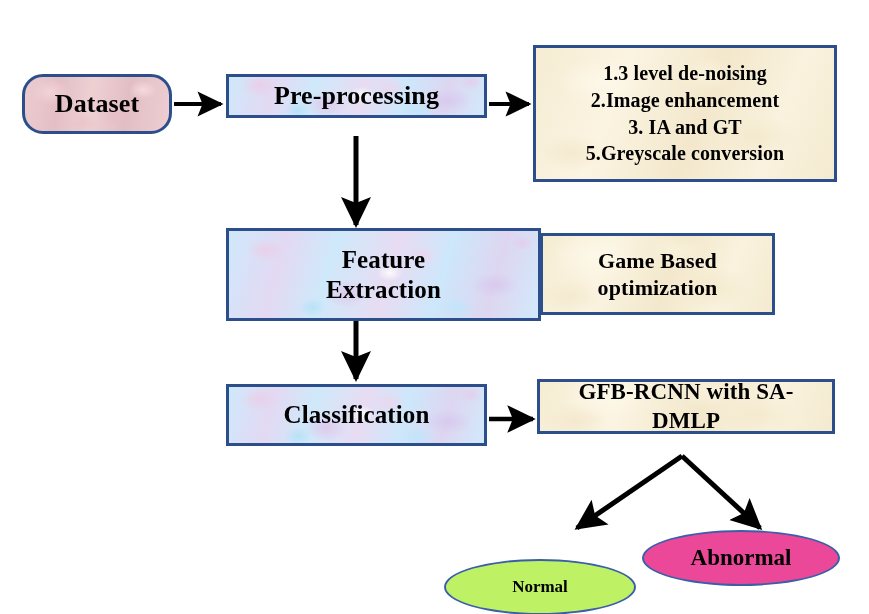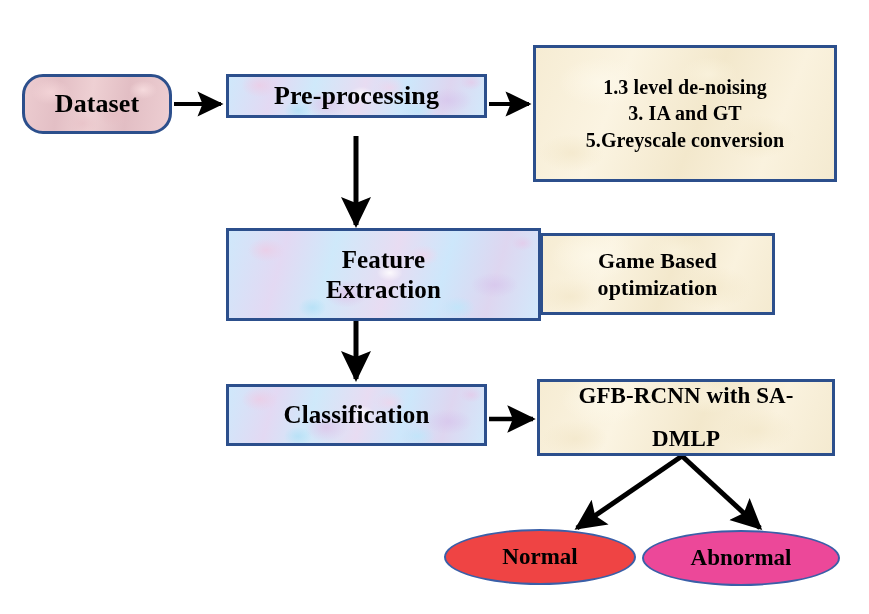--- a/index.html
+++ b/index.html
@@ -109,42 +109,43 @@
 <div class="node fill-pink" style="left:22px; top:74px; width:150px; height:60px; font-size:26px;">
   <span>Dataset</span>
 </div>
 
 <div class="node fill-blue" style="left:226px; top:74px; width:261px; height:44px; font-size:26px;">
   <span>Pre-processing</span>
 </div>
 
 <div class="node fill-cream" style="left:533px; top:45px; width:304px; height:137px; font-size:20px; flex-direction:column; line-height:1.33;">
   <span>1.3 level de-noising</span>
+  <span>2.Image enhancement</span>
   <span>3. IA and GT</span>
   <span>5.Greyscale conversion</span>
 </div>
 
 <div class="node fill-blue" style="left:226px; top:228px; width:315px; height:93px; font-size:25px; flex-direction:column; line-height:1.2;">
   <span>Feature</span>
   <span>Extraction</span>
 </div>
 
 <div class="node fill-cream" style="left:540px; top:233px; width:235px; height:82px; font-size:22px; flex-direction:column; line-height:1.25;">
   <span>Game Based</span>
   <span>optimization</span>
 </div>
 
 <div class="node fill-blue" style="left:226px; top:384px; width:261px; height:62px; font-size:25px;">
   <span>Classification</span>
 </div>
 
-<div class="node fill-cream" style="left:537px; top:379px; width:298px; height:77px; font-size:23px; flex-direction:column; line-height:1.22;justify-content:space-between;">
+<div class="node fill-cream" style="left:537px; top:379px; width:298px; height:55px; font-size:23px; flex-direction:column; line-height:1.22;">
   <span>GFB-RCNN with SA-</span>
   <span>DMLP</span>
 </div>
 
-<div class="ellipse" style="left:444px; top:529px; width:192px; height:56px; background:#ef4444; font-size:23px;">
+<div class="ellipse" style="left:444px; top:559px; width:192px; height:56px; background:#bef264; font-size:17px;">
   <span>Normal</span>
 </div>
 
 <div class="ellipse" style="left:642px; top:530px; width:198px; height:56px; background:#ec4899; font-size:23px;">
   <span>Abnormal</span>
 </div>
 
 </body></html>

